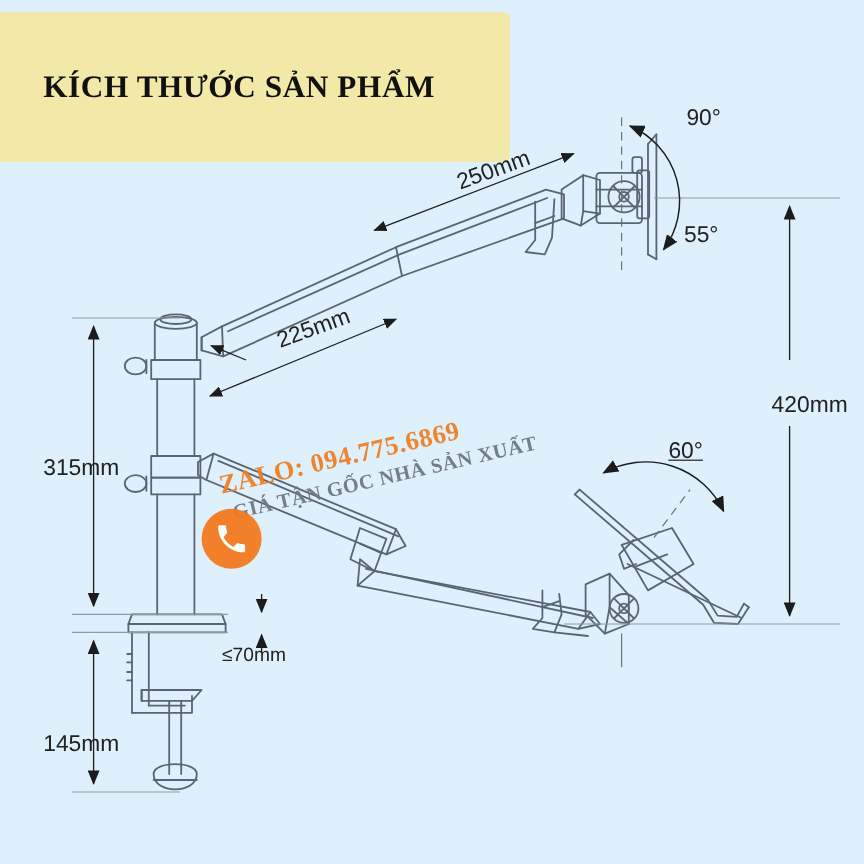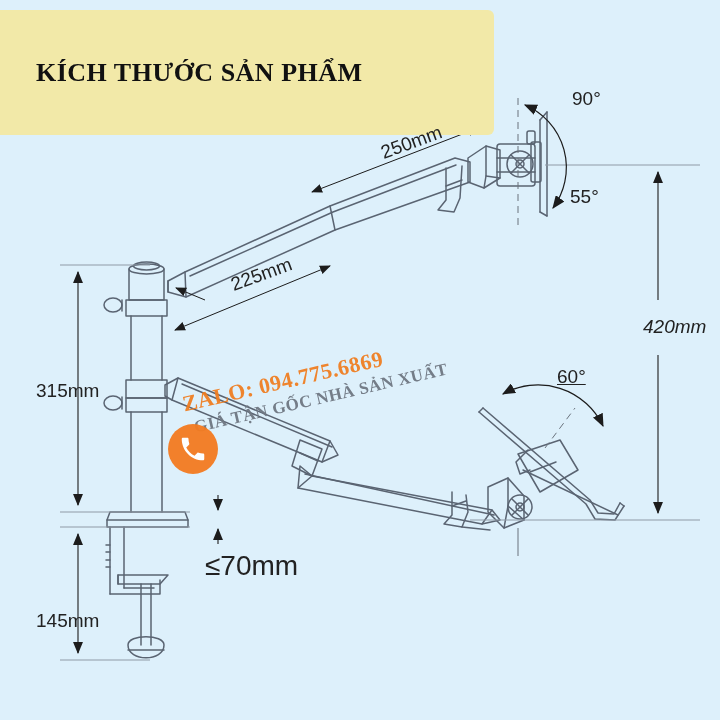--- a/index.html
+++ b/index.html
@@ -9,21 +9,21 @@
     font-family:"Liberation Sans", sans-serif;
     overflow:hidden;
     position:relative;
   }
   #stage{position:absolute;left:0;top:0;width:720px;height:720px;}
 
   
   .title-box{
     position:absolute;
     left:0;top:10px;
-    width:494px;height:125px;
+    width:425px;height:125px;
     background:#f2e9a8;
     border-radius:0 6px 6px 0;
     display:flex;align-items:center;
   }
   .title-text{
     margin-left:36px;
     font-family:"Liberation Serif", serif;
     font-size:26px;
     font-weight:700;
     letter-spacing:.5px;
@@ -250,23 +250,23 @@
   </div>
 
   <div class="dim" style="left:378px;top:143px;transform:rotate(-20deg);transform-origin:left top;">250mm</div>
 
   <div class="dim" style="left:228px;top:275px;transform:rotate(-20deg);transform-origin:left top;">225mm</div>
 
   <div class="dim" style="left:36px;top:380px;">315mm</div>
 
   <div class="dim" style="left:36px;top:578px;margin-top:32px;">145mm</div>
 
-  <div class="dim" style="left:185px;top:550px;font-size:28px;margin-left:20px;">≤70mm</div>
-
-  <div class="dim" style="left:643px;top:316px;font-style:italic;">420mm</div>
+  <div class="dim" style="left:185px;top:538px;font-size:16px;">≤70mm</div>
+
+  <div class="dim" style="left:643px;top:327px;">420mm</div>
 
   <div class="ang" style="left:572px;top:88px;">90°</div>
 
   <div class="ang" style="left:570px;top:186px;">55°</div>
 
   <div class="ang" style="left:557px;top:366px;text-decoration:underline;">60°</div>
 
   <div class="wm">
     <div class="wm-line1">ZALO: 094.775.6869</div>
     <div class="wm-line2">GIÁ TẬN GỐC NHÀ SẢN XUẤT</div>

